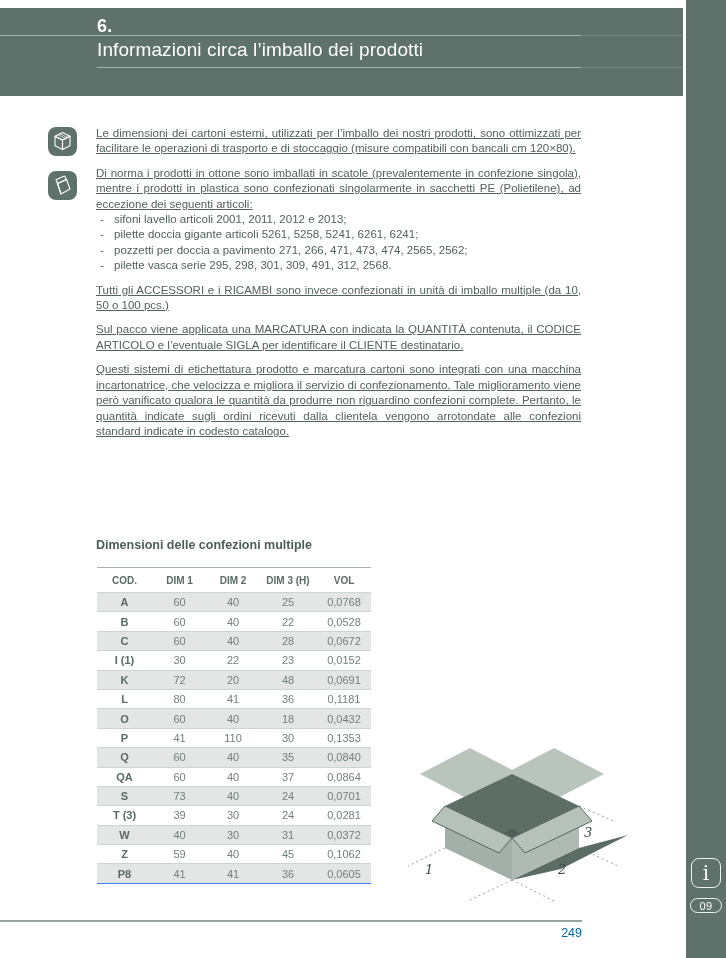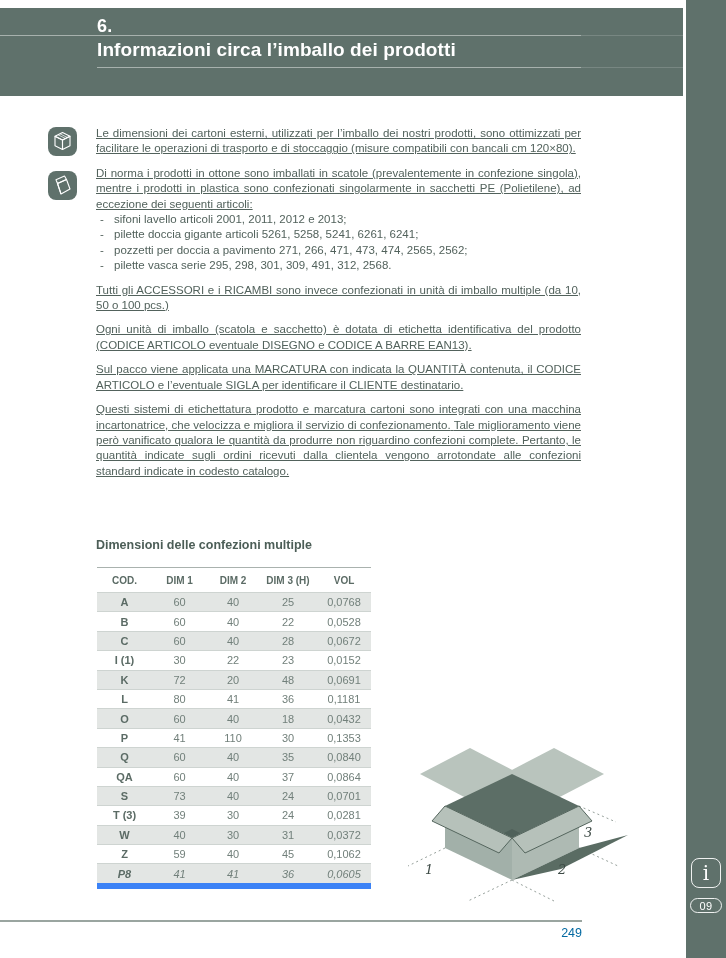--- a/index.html
+++ b/index.html
@@ -2,21 +2,21 @@
 <html><head>
 <meta charset="utf-8">
 <style>
   html,body{margin:0;padding:0;background:#ffffff;}
   .page{position:relative;width:726px;height:958px;background:#ffffff;overflow:hidden;
         font-family:"Liberation Sans", sans-serif;}
 
   
   .band{position:absolute;left:0;top:8px;width:683px;height:88px;background:#5f716b;}
   .band .chapter{position:absolute;left:97px;top:8px;color:#ffffff;font-size:18px;font-weight:700;letter-spacing:.2px;}
-  .band .title{position:absolute;left:97px;top:31px;color:#ffffff;font-size:19px;font-weight:700;letter-spacing:.1px;}
+  .band .title{position:absolute;left:97px;top:31px;color:#ffffff;font-size:19px;font-weight:400;letter-spacing:.1px;}
   .hline{position:absolute;height:1px;background:rgba(255,255,255,.45);}
   .hline.dim{background:rgba(255,255,255,.16);}
 
   
   .sidebar{position:absolute;left:686px;top:0;width:40px;height:958px;background:#5f716b;}
   .info-icon{position:absolute;left:5px;top:858px;width:28px;height:28px;border:1.5px solid rgba(255,255,255,.9);
              border-radius:8px;display:flex;align-items:center;justify-content:center;
              color:#ffffff;font-family:"DejaVu Serif", serif;font-size:20px;line-height:1;}
   .tab-badge{position:absolute;left:4px;top:898px;width:30px;height:13px;border:1.2px solid rgba(255,255,255,.9);
              border-radius:8px;display:flex;align-items:center;justify-content:center;
@@ -35,21 +35,21 @@
   .bullet .dash{width:7px;flex:0 0 7px;margin-left:4px;}
   .bullet .btxt{flex:1;margin-left:7px;}
 
   
   .tbl-title{position:absolute;left:96px;top:538px;color:#4c5e57;font-size:12.5px;font-weight:700;}
   table.dims{position:absolute;left:97px;top:567px;width:274px;border-collapse:collapse;table-layout:fixed;}
   table.dims thead tr{border-top:1.5px solid #a9b2ae;}
   table.dims th{font-size:10px;font-weight:700;color:#5b6b65;text-align:center;
                 padding:7px 0 6px 0;white-space:nowrap;}
   table.dims tbody tr{border-top:1px solid #ced4d1;}
-  table.dims tbody tr:last-of-type{border-bottom:6px solid #3b82f6;font-style:italic;}
+  table.dims tbody tr:last-of-type{border-bottom:1px solid #3b82f6;}
   table.dims tbody tr:nth-of-type(odd){background:#e3e6e4;}
   table.dims td{font-size:11px;color:#72807b;text-align:center;height:18.4px;padding:0;white-space:nowrap;}
   table.dims td.c-cod{font-weight:700;color:#5b6b65;}
   .col-cod{width:55px;}.col-d1{width:55px;}.col-d2{width:52px;}.col-d3{width:58px;}.col-vol{width:54px;}
 
   
   .figure{position:absolute;left:400px;top:722px;width:230px;height:180px;}
   .dimlabel{font-family:"DejaVu Serif", serif;font-style:italic;font-size:13px;fill:#3e4b46;}
 
   
@@ -114,21 +114,20 @@
           <span class="dash">-</span>
           <span class="btxt">pozzetti per doccia a pavimento 271, 266, 471, 473, 474, 2565, 2562;</span>
         </div>
 
         <div class="bullet">
           <span class="dash">-</span>
           <span class="btxt">pilette vasca serie 295, 298, 301, 309, 491, 312, 2568.</span>
         </div>
       </div>
     <p>Tutti gli ACCESSORI e i RICAMBI sono invece confezionati in unità di imballo multiple (da 10, 50 o 100 pcs.)</p>
-    <p>Ogni unità di imballo (scatola e sacchetto) è dotata di etichetta identificativa del prodotto (CODICE ARTICOLO eventuale DISEGNO e CODICE A BARRE EAN13).</p>
     <p>Sul pacco viene applicata una MARCATURA con indicata la QUANTITÀ contenuta, il CODICE ARTICOLO e l’eventuale SIGLA per identificare il CLIENTE destinatario.</p>
     <p>
       <span>Questi sistemi di etichettatura prodotto e marcatura cartoni sono integrati con una macchina incartonatrice, che velocizza e migliora il servizio di confezionamento.</span>
       <span>Tale miglioramento viene però vanificato qualora le quantità da produrre non riguardino confezioni complete. Pertanto, le quantità indicate sugli ordini ricevuti dalla clientela vengono arrotondate alle confezioni standard indicate in codesto catalogo.</span>
     </p>
   </div>
 
   <div class="tbl-title">Dimensioni delle confezioni multiple</div>
   <table class="dims">
     <colgroup>

